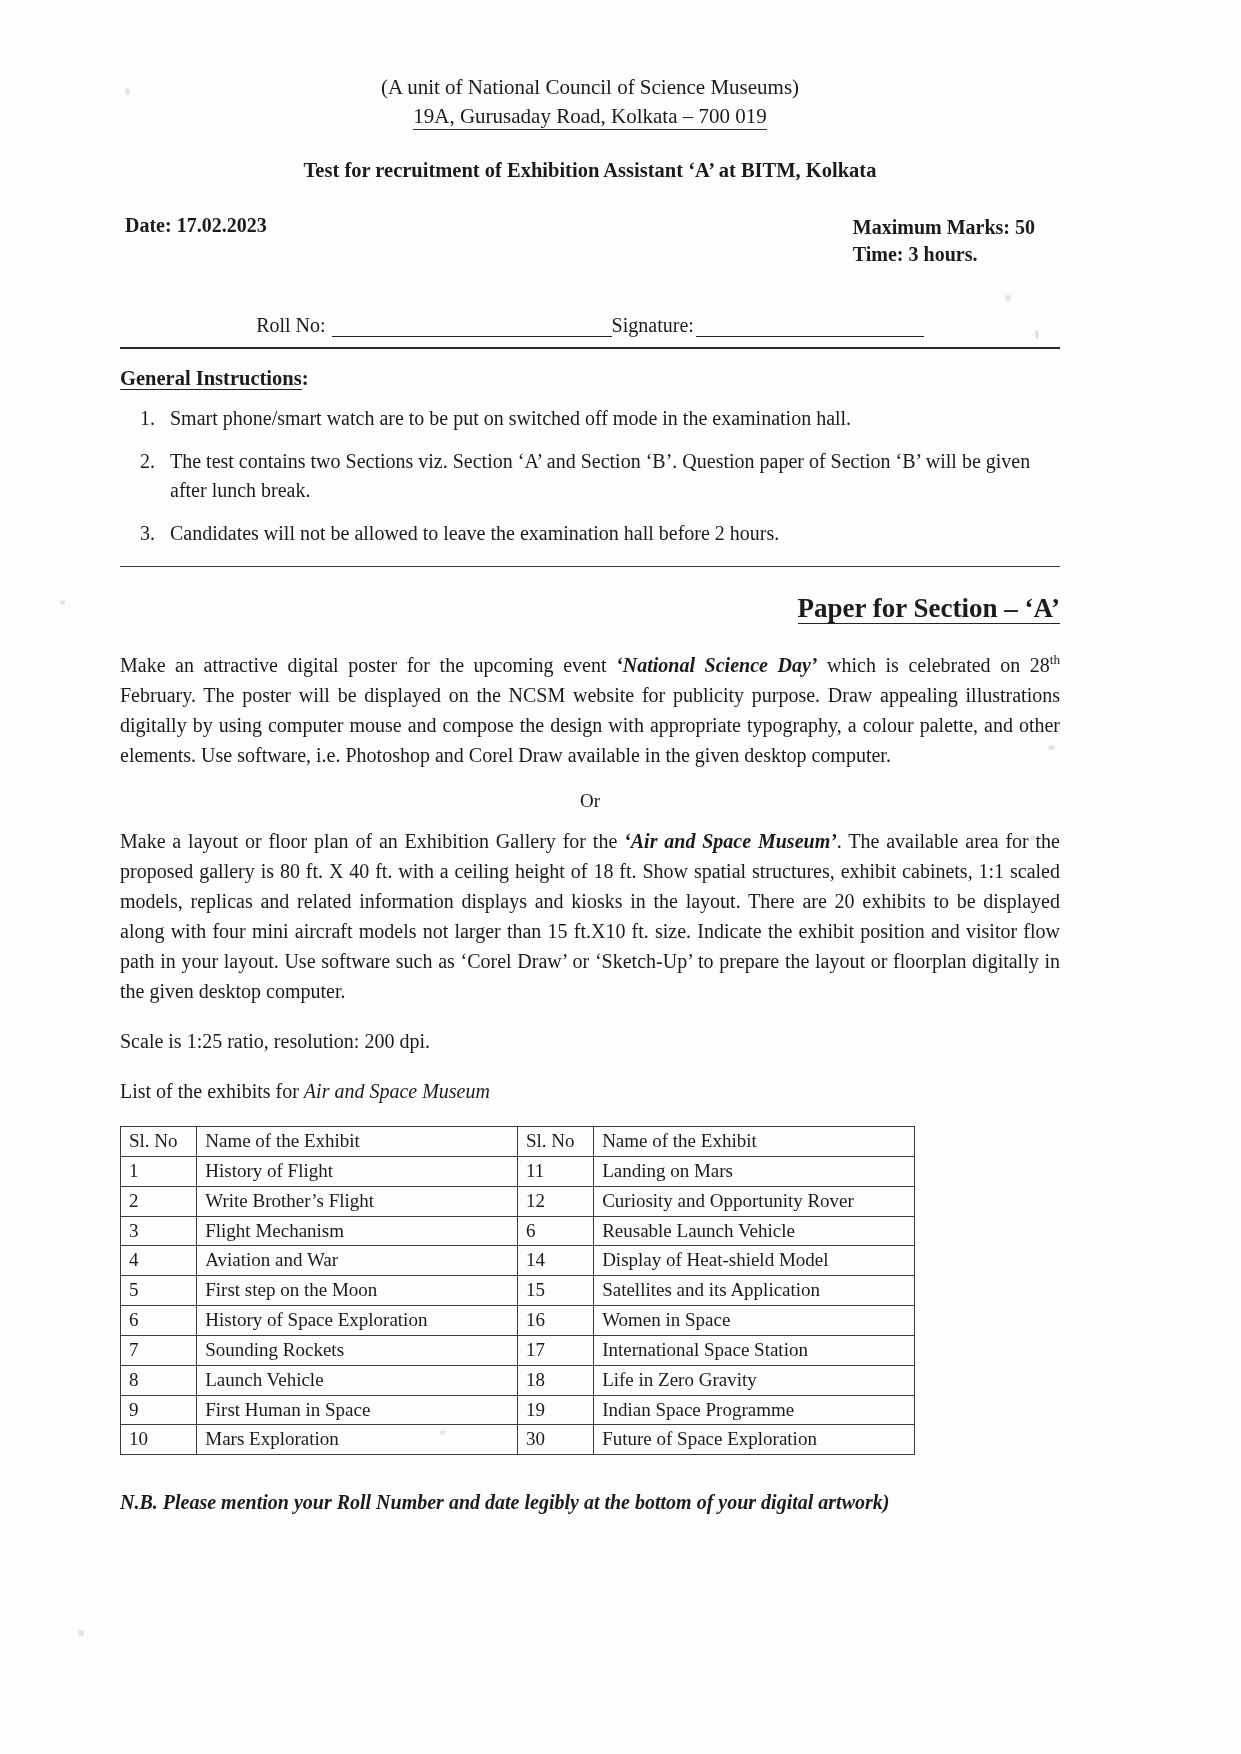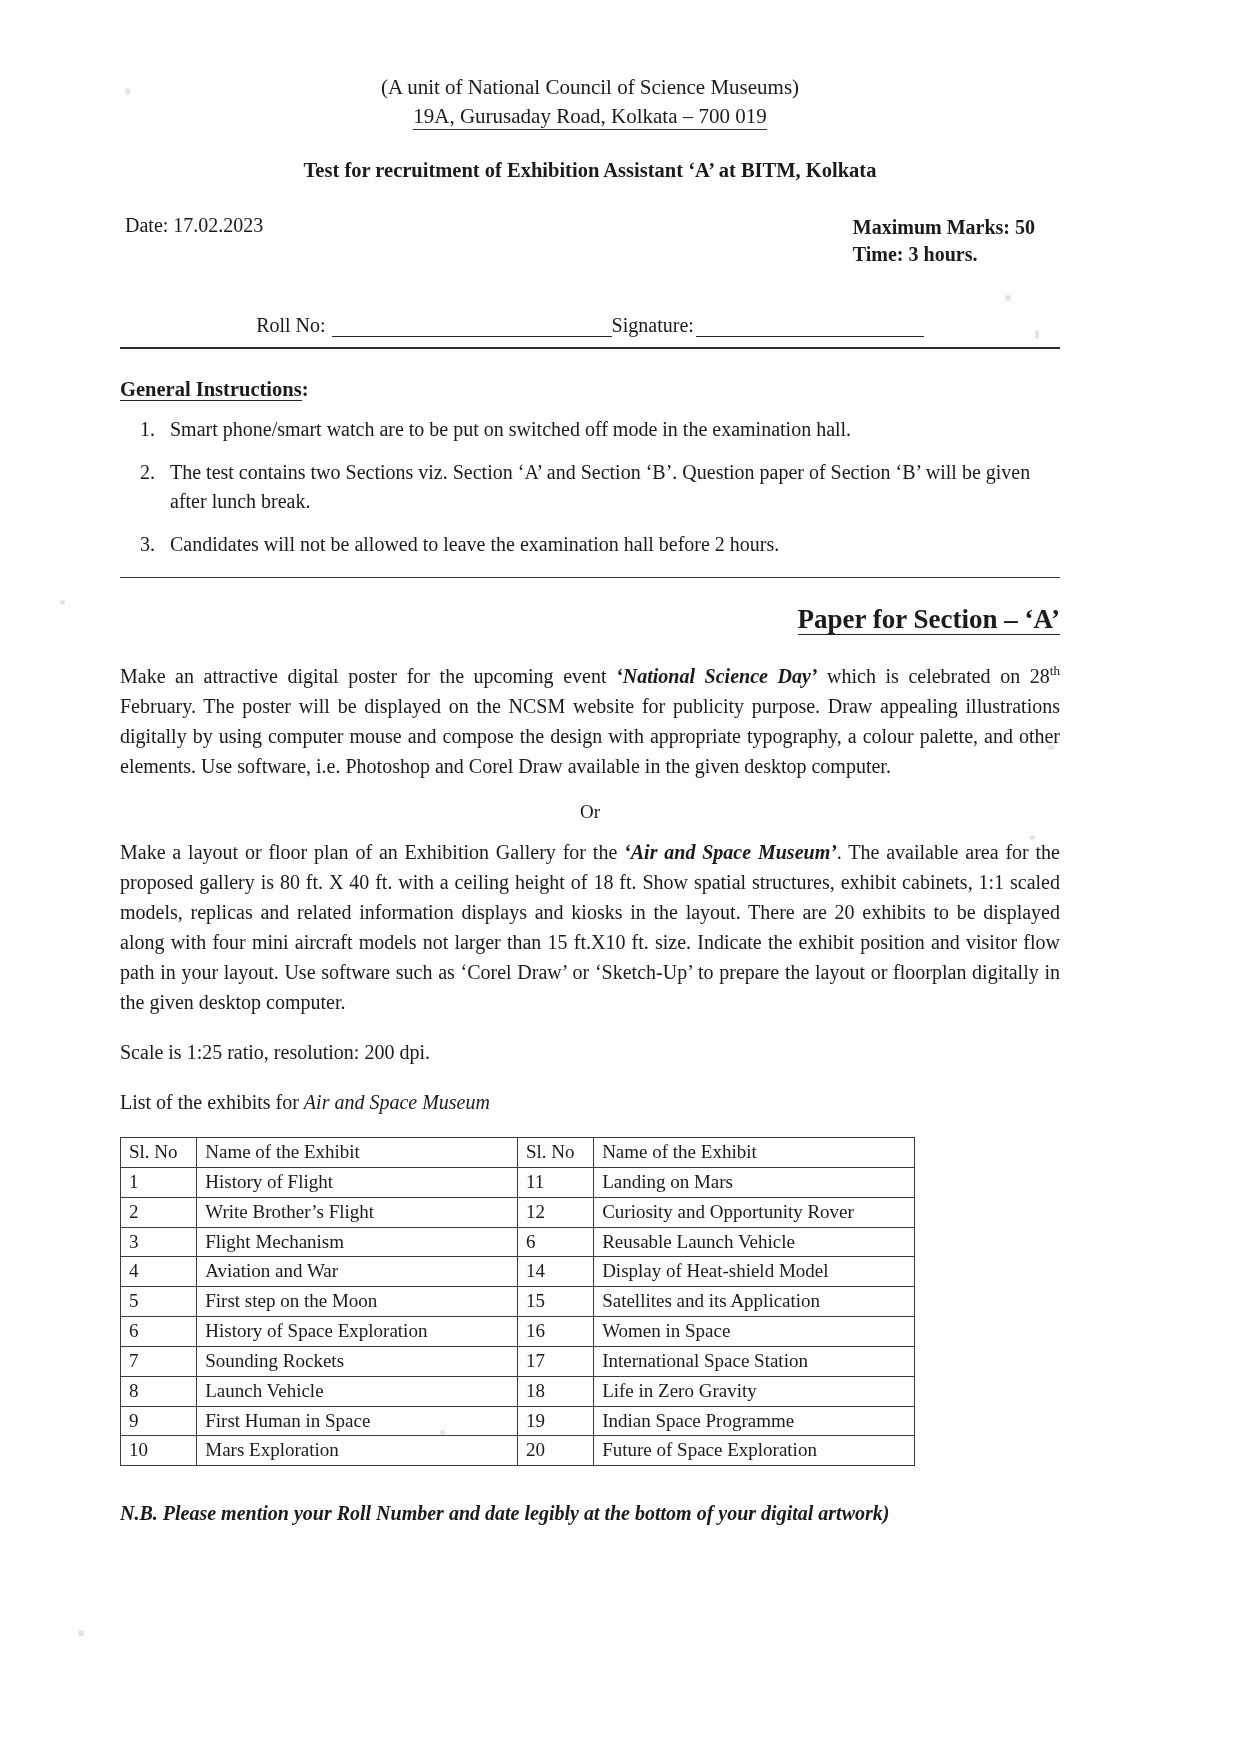--- a/index.html
+++ b/index.html
@@ -51,21 +51,21 @@
     font-size: 20.5px;
     margin-top: 30px;
   }
   .meta-row {
     display: flex;
     justify-content: space-between;
     align-items: flex-start;
     margin-top: 32px;
   }
   .meta-left {
-    font-weight: normal;
+    font-weight: bold;
     font-size: 20px;
     padding-left: 5px;
   }
   .meta-right {
     font-weight: bold;
     font-size: 20px;
     line-height: 1.35;
     text-align: left;
     padding-right: 25px;
   }
@@ -94,21 +94,21 @@
     border-top: 2px solid #2a2a2a;
     margin: 10px 0 0 0;
   }
   .rule.thin {
     border-top: 1.5px solid #3a3a3a;
     margin-top: 18px;
   }
   .sec-heading {
     font-size: 20.5px;
     font-weight: bold;
-    margin-top: 29px;
+    margin-top: 18px;
   }
   .sec-heading span {
     border-bottom: 1px solid #222;
   }
   ol.instructions {
     margin: 14px 0 0 0;
     padding-left: 40px;
     font-size: 20px;
     line-height: 1.45;
   }
@@ -293,21 +293,21 @@
         </tr>
         <tr>
           <td>9</td>
           <td>First Human in Space</td>
           <td>19</td>
           <td>Indian Space Programme</td>
         </tr>
         <tr>
           <td>10</td>
           <td>Mars Exploration</td>
-          <td>20</td>
+          <td>30</td>
           <td>Future of Space Exploration</td>
         </tr>
       </tbody>
     </table>
 
     <div class="nb">N.B. Please mention your Roll Number and date legibly at the bottom of your digital artwork)</div>
 
   </div>
 </div>
 

